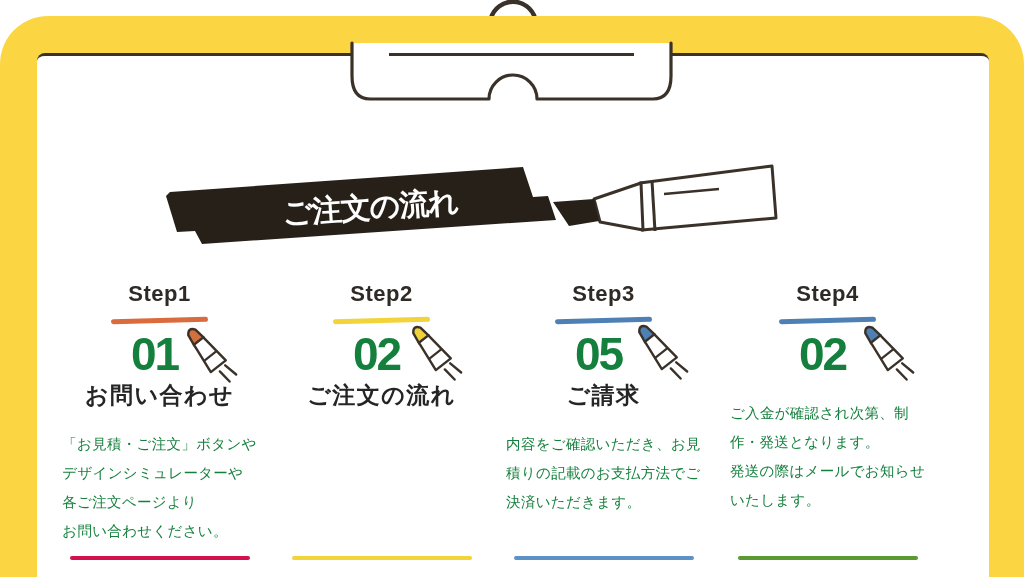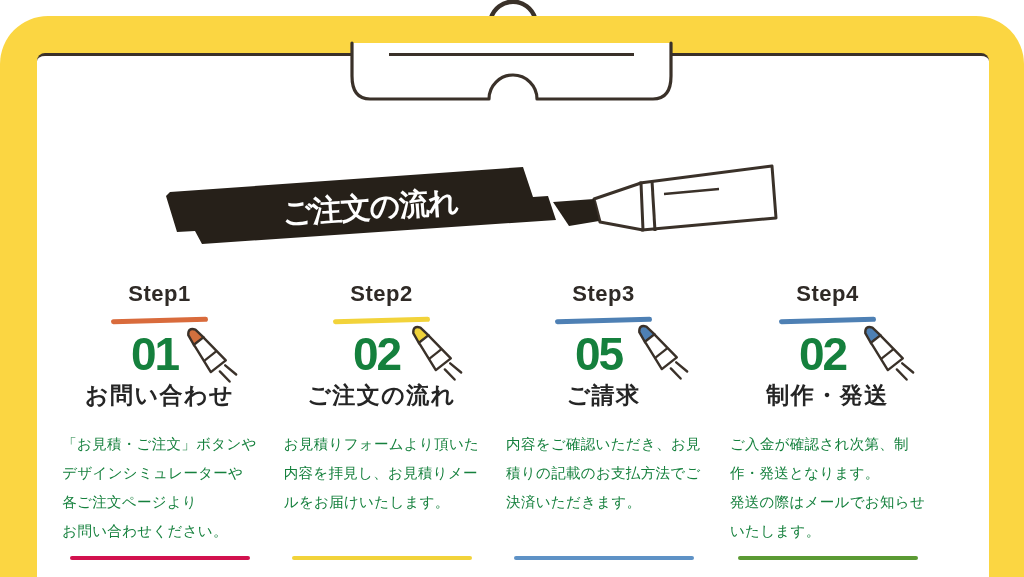--- a/index.html
+++ b/index.html
@@ -117,42 +117,38 @@
 各ご注文ページより
 お問い合わせください。</div>
     <div class="step-line" style="background: rgb(210, 17, 78);"></div>
   </div>
 
   <div class="col c2">
     <div class="step-label">Step2</div>
     <div class="step-underline" style="background: rgb(242, 211, 58);"></div>
     <div class="step-number">02</div>
     <div class="step-heading">ご注文の流れ</div>
-    <div class="step-desc">お見積りフォームより頂いた
-内容を拝見し、お見積りメー
-ルをお届けいたします。</div>
     <div class="step-line" style="background: rgb(242, 211, 58);"></div>
   </div>
 
   <div class="col c3">
     <div class="step-label">Step3</div>
     <div class="step-underline" style="background: rgb(78, 128, 180);"></div>
     <div class="step-number">05</div>
     <div class="step-heading">ご請求</div>
     <div class="step-desc">内容をご確認いただき、お見
 積りの記載のお支払方法でご
 決済いただきます。</div>
     <div class="step-line" style="background: rgb(94, 146, 198);"></div>
   </div>
 
   <div class="col c4">
     <div class="step-label">Step4</div>
     <div class="step-underline" style="background: rgb(78, 128, 180);"></div>
     <div class="step-number">02</div>
-    <div class="step-heading">制作・発送</div>
     <div class="step-desc">ご入金が確認され次第、制
 作・発送となります。
 発送の際はメールでお知らせ
 いたします。</div>
     <div class="step-line" style="background: rgb(91, 154, 51);"></div>
   </div>
 
 </div>
 
 </body></html>

